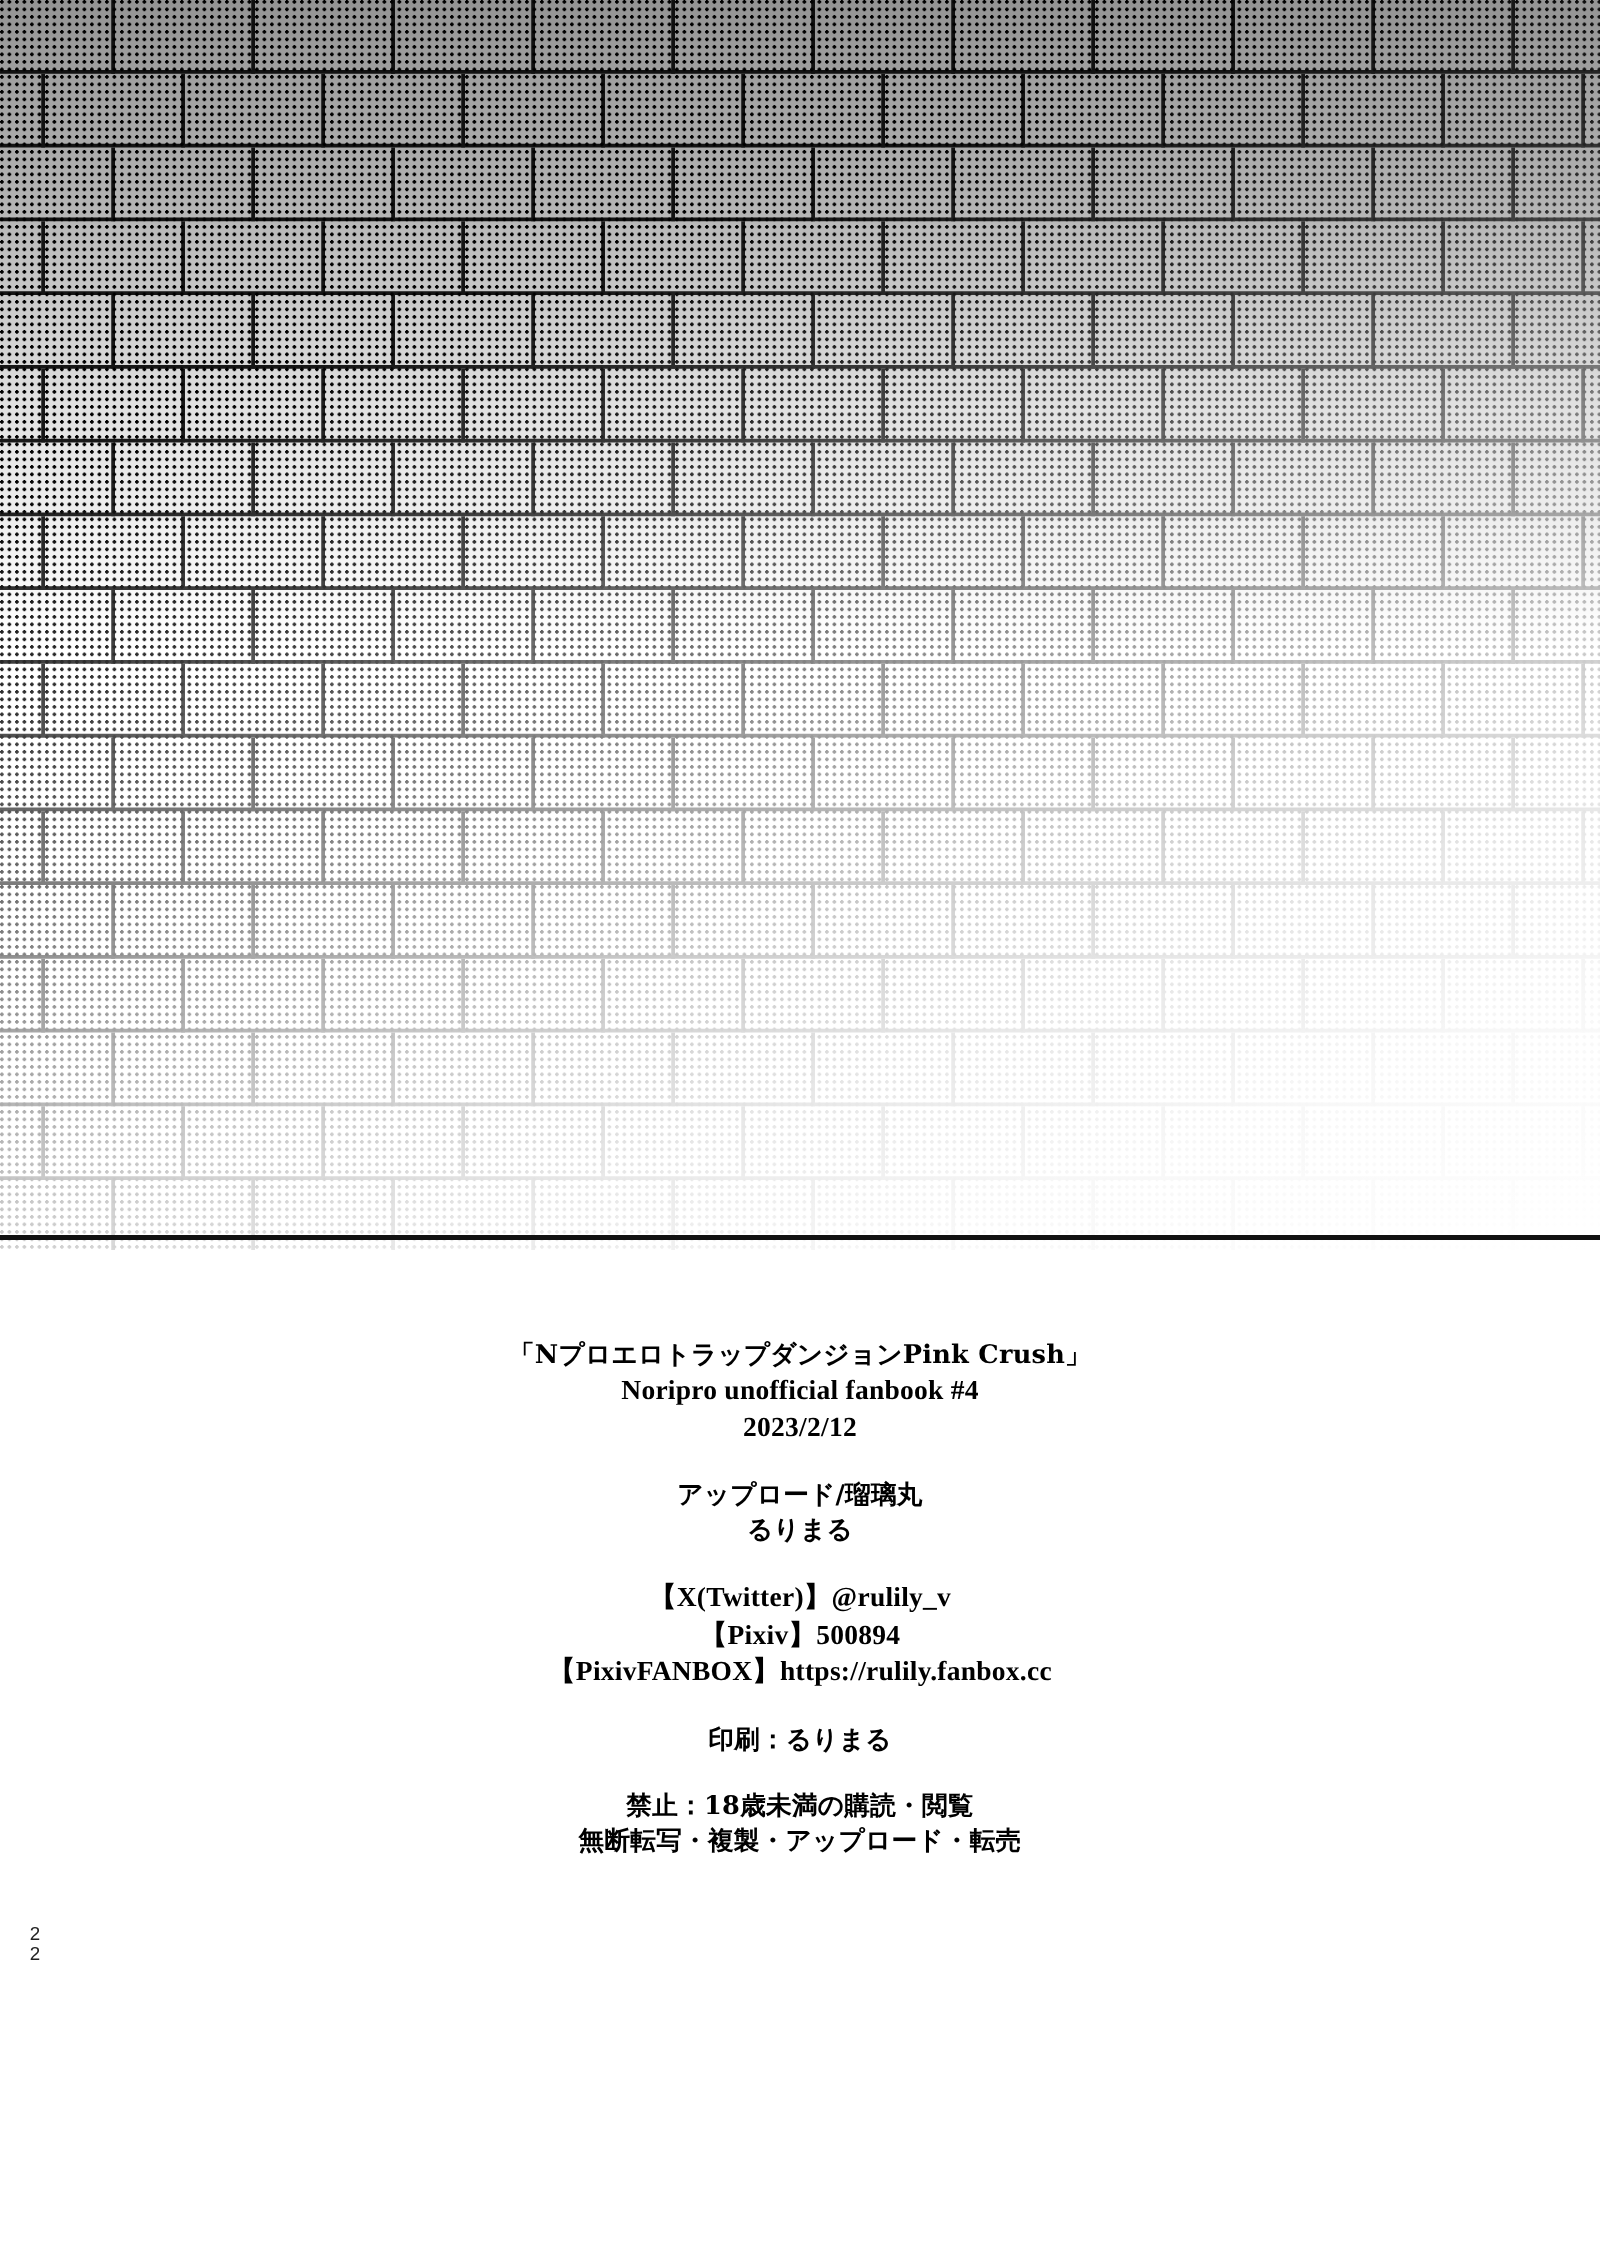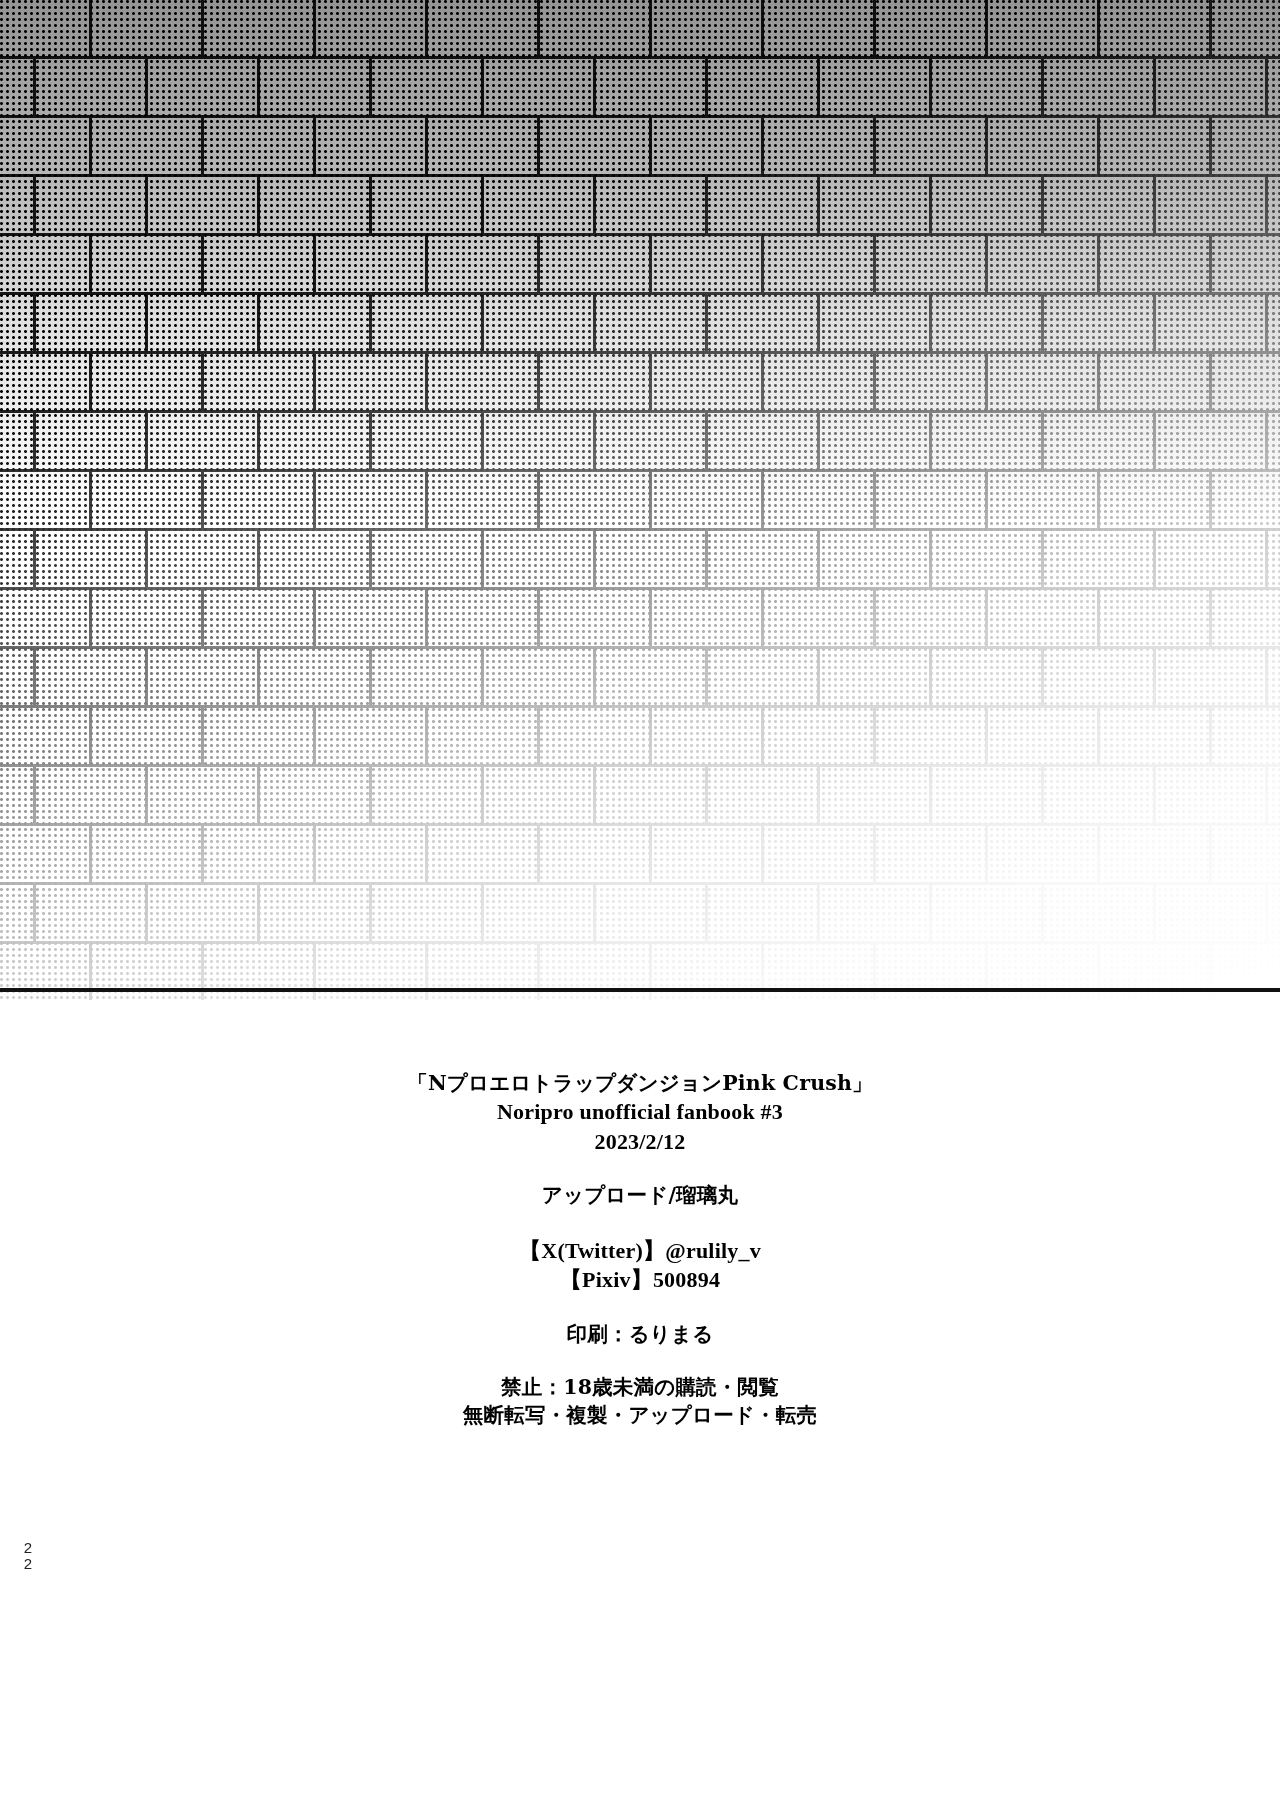--- a/index.html
+++ b/index.html
@@ -386,31 +386,33 @@
   <div id="dots-mask"></div>
   <div id="top-wash"></div>
   <div id="wall-bottom-edge"></div>
 </div>
 
 <div id="colophon">
 
 
   <div class="block">
     <div class="ja">「NプロエロトラップダンジョンPink Crush」</div>
-    <div class="en">Noripro unofficial fanbook #3</div>
+    <div class="en">Noripro unofficial fanbook #4</div>
     <div class="en">2023/2/12</div>
   </div>
 
   <div class="block">
     <div class="ja">アップロード/瑠璃丸</div>
+    <div class="ja">るりまる</div>
   </div>
 
   <div class="block">
     <div class="en">【X(Twitter)】@rulily_v</div>
     <div class="en">【Pixiv】500894</div>
+    <div class="en">【PixivFANBOX】https://rulily.fanbox.cc</div>
   </div>
 
   <div class="block">
     <div class="ja">印刷：るりまる</div>
   </div>
 
   <div class="block">
     <div class="ja">禁止：18歳未満の購読・閲覧</div>
     <div class="ja">無断転写・複製・アップロード・転売</div>
   </div>

